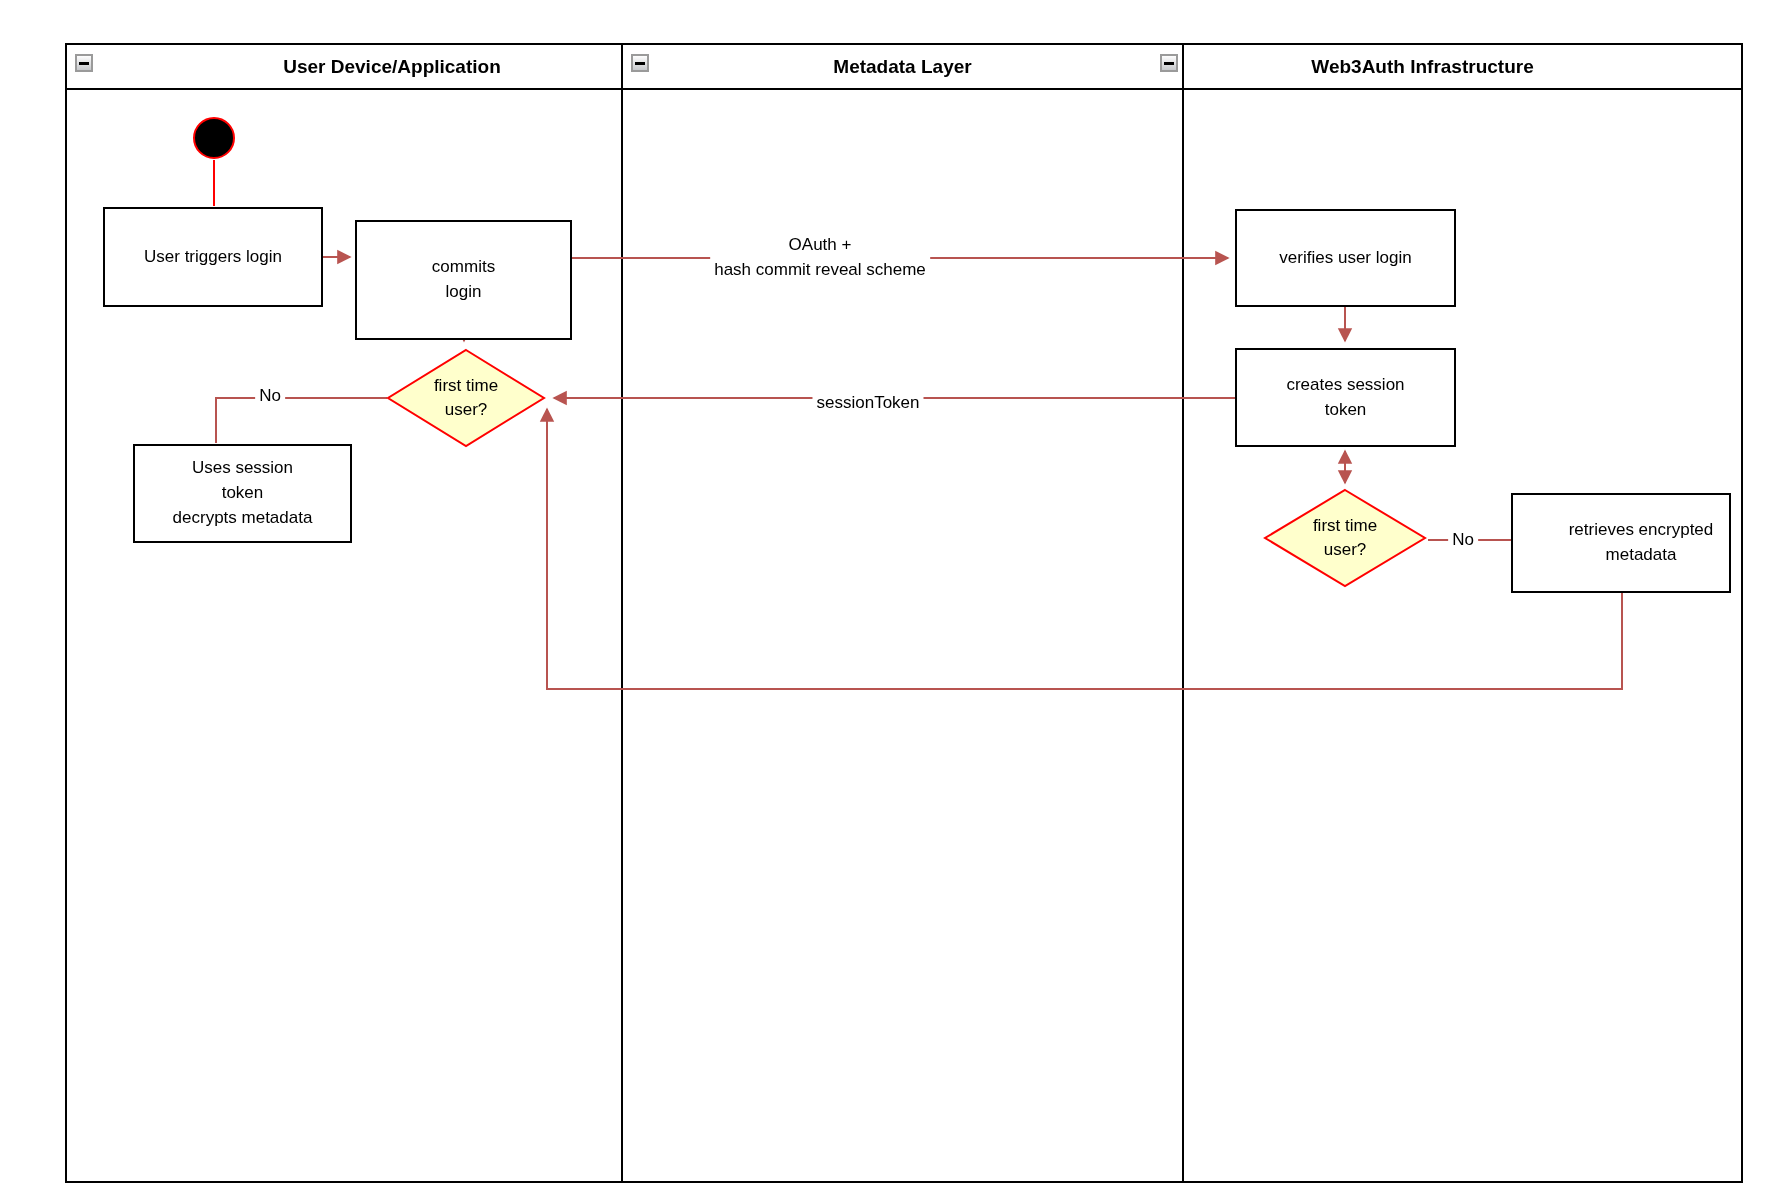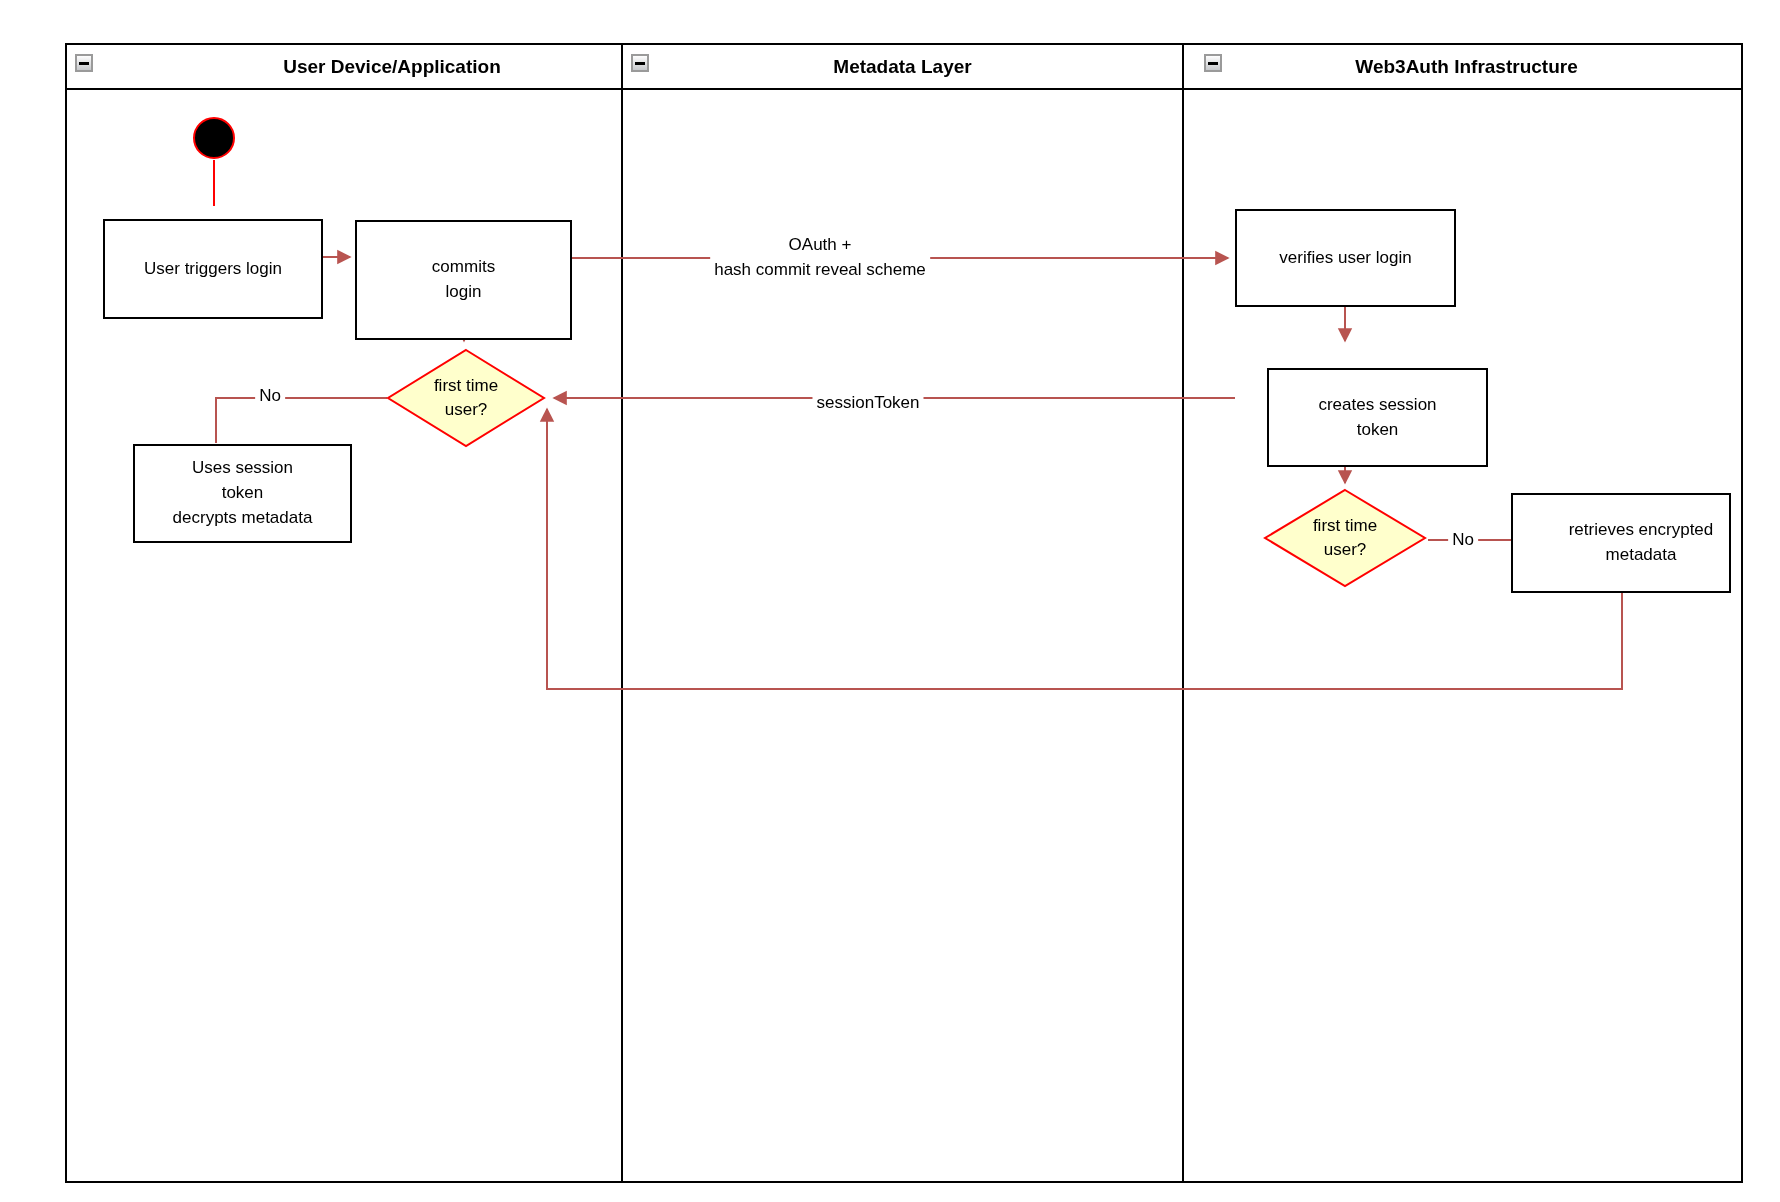--- a/index.html
+++ b/index.html
@@ -60,21 +60,21 @@
         <span class="minus-bar"></span>
       </span>
     <span>User Device/Application</span>
   </div>
   <div class="lane-header" style="left:623px;top:45px;width:559px;height:43px;">
     <span class="collapse-icon" style="top:9px;">
         <span class="minus-bar"></span>
       </span>
     <span>Metadata Layer</span>
   </div>
-  <div class="lane-header" style="left:1196px;top:45px;width:541px;height:43px;">
+  <div class="lane-header" style="left:1152px;top:45px;width:541px;height:43px;">
     <span class="collapse-icon" style="top:9px;">
         <span class="minus-bar"></span>
       </span>
     <span>Web3Auth Infrastructure</span>
   </div>
 
   <svg class="edges" width="1780" height="1202" viewBox="0 0 1780 1202">
     <defs>
       <marker id="ah" markerWidth="8" markerHeight="8" viewBox="0 0 10 10" refX="8.5" refY="5" orient="auto-start-reverse">
         <path class="mhead" d="M0.5,0.5 L9.5,5 L0.5,9.5 Z"></path>
@@ -93,21 +93,21 @@
   </svg>
 
   <div class="edge-label" style="left:820px;top:258px;">OAuth +
 hash commit reveal scheme</div>
   <div class="edge-label" style="left:868px;top:403px;">sessionToken</div>
   <div class="edge-label" style="left:270px;top:396px;">No</div>
   <div class="edge-label" style="left:1463px;top:540px;">No</div>
 
   <div class="start-circle" style="left:193px;top:117px;width:42px;height:42px;"></div>
 
-  <div class="node" style="left:103px;top:207px;width:220px;height:100px;margin-top:12px;">
+  <div class="node" style="left:103px;top:207px;width:220px;height:100px;">
     <span>User triggers login</span>
   </div>
 
   <div class="node" style="left:355px;top:220px;width:217px;height:120px;">
     <span>commits
 login</span>
   </div>
 
   <div class="diamond" style="left:386px;top:348px;width:160px;height:100px;">
     <svg width="160" height="100" viewBox="0 0 160 100">
@@ -120,21 +120,21 @@
   <div class="node" style="left:109px;top:444px;width:219px;height:99px;margin-left:24px;">
     <span>Uses session
 token
 decrypts metadata</span>
   </div>
 
   <div class="node" style="left:1235px;top:209px;width:221px;height:98px;">
     <span>verifies user login</span>
   </div>
 
-  <div class="node" style="left:1235px;top:368px;width:221px;height:99px;margin-left:32px;">
+  <div class="node" style="left:1235px;top:348px;width:221px;height:99px;">
     <span>creates session
 token</span>
   </div>
 
   <div class="diamond" style="left:1263px;top:488px;width:164px;height:100px;">
     <svg width="164" height="100" viewBox="0 0 164 100">
       <polygon points="82,2 162,50 82,98 2,50"></polygon>
     </svg>
     <div class="diamond-text">first time
 user?</div>

